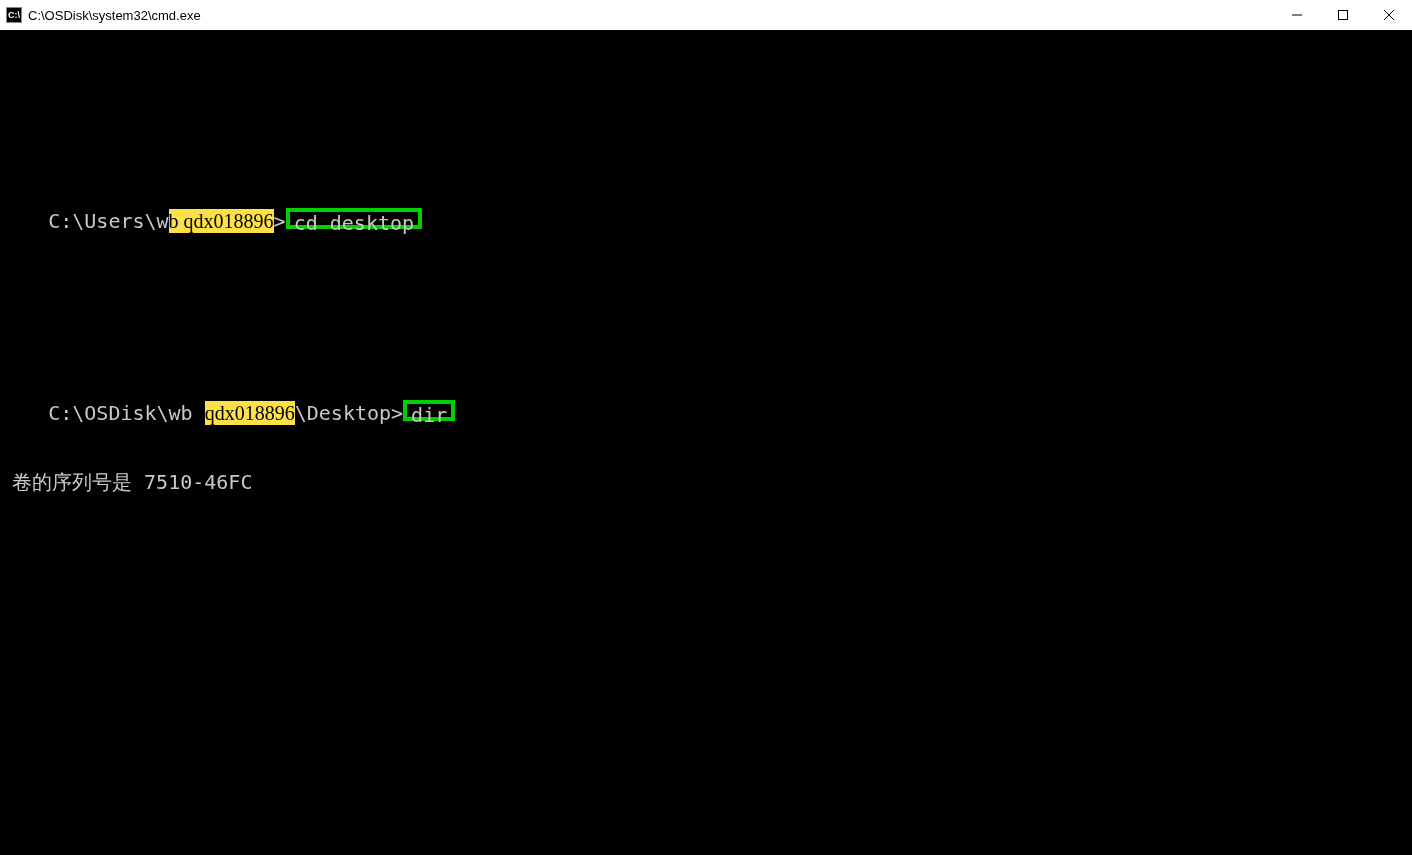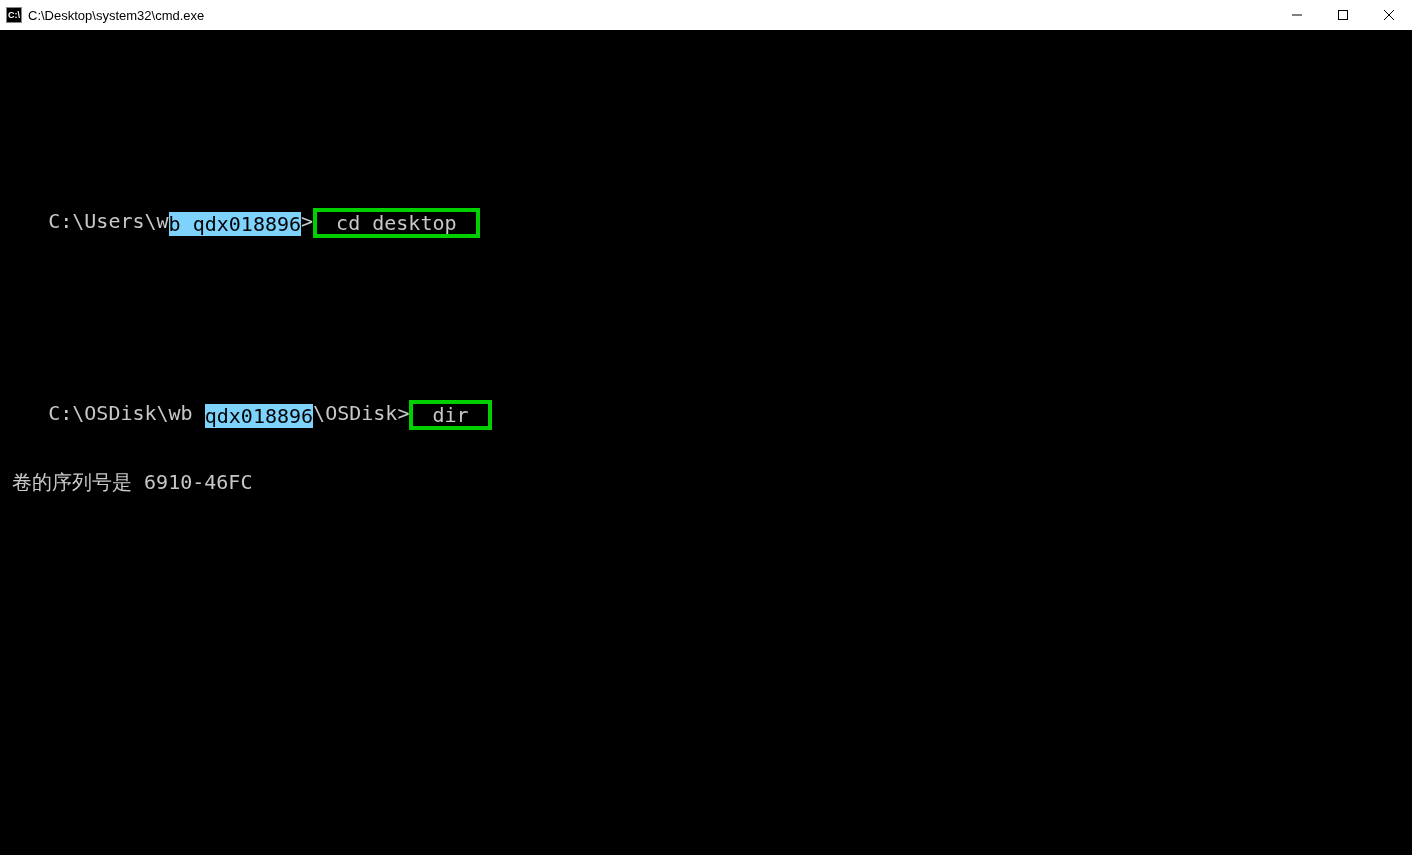--- a/index.html
+++ b/index.html
@@ -6,30 +6,30 @@
   html, body { width: 1412px; height: 855px; background: #000; overflow: hidden; font-family: "NSimSun","SimSun","Consolas",monospace; }
   .titlebar { background: #fff; height: 30px; display: flex; align-items: center; padding-left: 6px; font-family: "Segoe UI", sans-serif; font-size: 13px; color: #000; }
   .title-icon { width: 16px; height: 16px; background: #000; color:#fff; display:inline-flex; align-items:center; justify-content:center; font-size:9px; font-weight:bold; margin-right:6px; border:1px solid #888; }
   .win-controls { margin-left:auto; display:flex; }
   .win-btn { width:46px; height:30px; display:flex; align-items:center; justify-content:center; }
   .win-btn svg { stroke:#000; fill:none; stroke-width:1; }
   .console { background:#000; color:#c8c8c8; padding:8px 0 0 0; font-size:20px; line-height:24px; white-space:pre; font-family:"NSimSun","SimSun","Consolas",monospace; letter-spacing:0; }
   .line { white-space: pre; height:24px; }
   .blank { height:24px; }
   .prompt-seg { display:inline; }
-  .redact { display:inline-block; background:#7dd3fc; color:#000; vertical-align:bottom; position:relative; }
+  .redact { display:inline-block; background:#fde047; color:#000; vertical-align:bottom; position:relative;font-family:Liberation Serif, serif; }
   .redact.scribble::after{ content:""; position:absolute; inset:2px 2px 2px 2px; background:repeating-linear-gradient(0deg,#000,#000 2px,#111 2px,#111 3px); }
-  .hl-box { display:inline-block; border:4px solid #00d000; padding:0 19px; line-height:22px; height:30px; vertical-align:baseline; position:relative; top:2px; }
+  .hl-box { display:inline-block; border:4px solid #00d000; padding:0 4px; line-height:22px; height:21px; vertical-align:baseline; position:relative; top:2px; }
 </style>
 </head>
 <body>
 
 <div class="titlebar">
   <span class="title-icon">C:\</span>
-  <span>C:\Desktop\system32\cmd.exe</span>
+  <span>C:\OSDisk\system32\cmd.exe</span>
   <div class="win-controls">
     <div class="win-btn">
         <svg width="10" height="10">
           <line x1="0" y1="5" x2="10" y2="5"></line>
         </svg>
       </div>
     <div class="win-btn">
         <svg width="10" height="10">
           <rect x="0.5" y="0.5" width="9" height="9"></rect>
         </svg>
@@ -46,24 +46,24 @@
 <div class="console">
   <div class="blank"></div>
 
   <div class="line">
     <span class="prompt-seg">C:\Users\w</span><span class="redact">b qdx018896</span><span>&gt;</span><span class="hl-box">cd desktop</span>
   </div>
 
   <div class="blank"></div>
 
   <div class="line">
-    <span class="prompt-seg">C:\OSDisk\wb </span><span class="redact">qdx018896</span><span>\OSDisk</span><span>&gt;</span><span class="hl-box">dir</span>
+    <span class="prompt-seg">C:\OSDisk\wb </span><span class="redact">qdx018896</span><span>\Desktop</span><span>&gt;</span><span class="hl-box">dir</span>
   </div>
 
-  <div class="line"> 卷的序列号是 6910-46FC</div>
+  <div class="line"> 卷的序列号是 7510-46FC</div>
 
   <div class="blank"></div>
 
 
   <div class="blank"></div>
 
   
 
   
   

